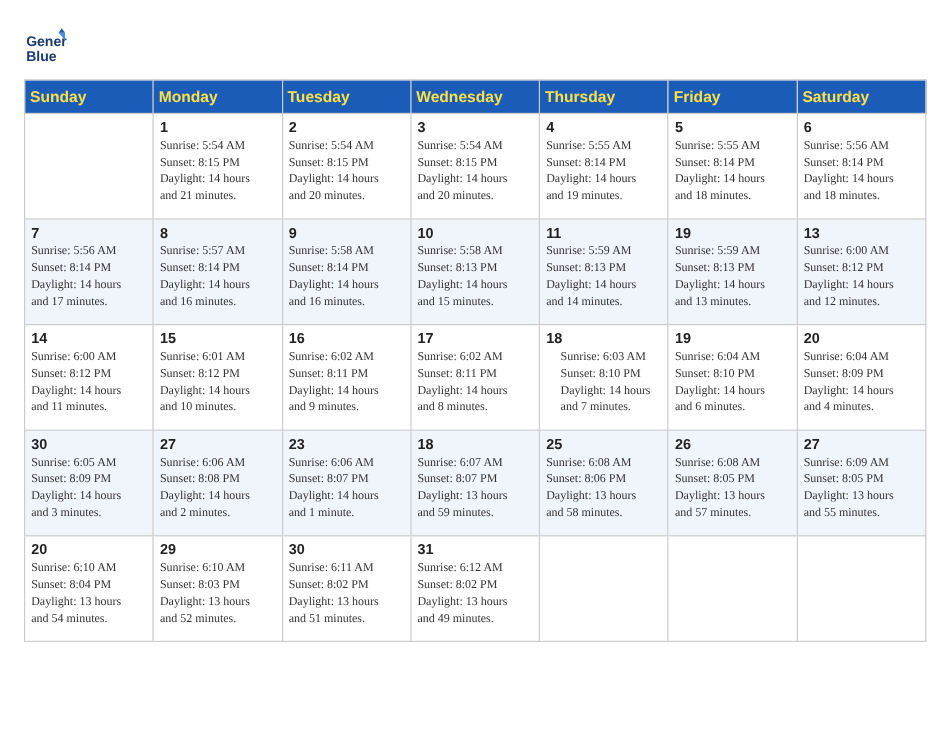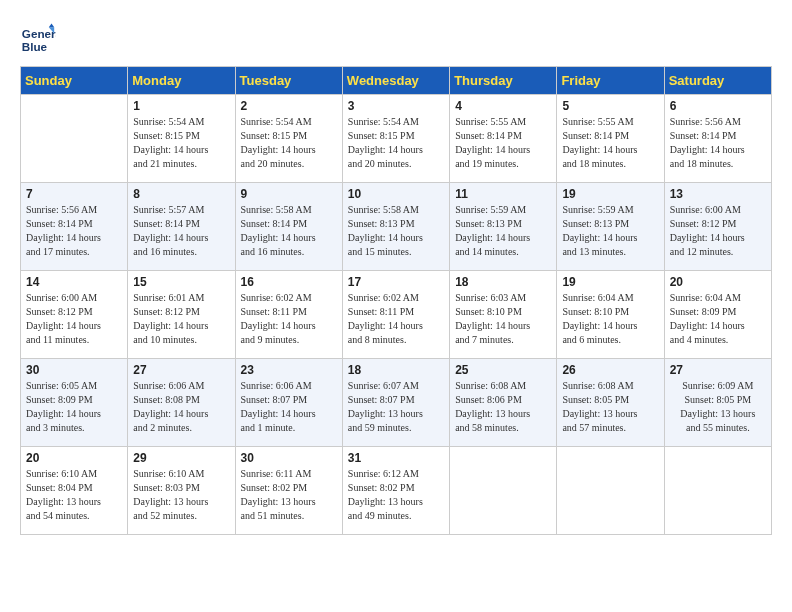--- a/index.html
+++ b/index.html
@@ -234,21 +234,21 @@
         </td>
         <td>
           <span class="day-number">17</span>
           <div class="day-info" style="white-space: pre-line;">Sunrise: 6:02 AM
 Sunset: 8:11 PM
 Daylight: 14 hours
 and 8 minutes.</div>
         </td>
         <td>
           <span class="day-number">18</span>
-          <div class="day-info" style="white-space: pre-line;">Sunrise: 6:03 AM
+          <div class="day-info" style="white-space: pre-line; margin-left: 12px;">Sunrise: 6:03 AM
 Sunset: 8:10 PM
 Daylight: 14 hours
 and 7 minutes.</div>
         </td>
         <td>
           <span class="day-number">19</span>
           <div class="day-info" style="white-space: pre-line;">Sunrise: 6:04 AM
 Sunset: 8:10 PM
 Daylight: 14 hours
 and 6 minutes.</div>
@@ -299,21 +299,21 @@
         </td>
         <td>
           <span class="day-number">26</span>
           <div class="day-info" style="white-space: pre-line;">Sunrise: 6:08 AM
 Sunset: 8:05 PM
 Daylight: 13 hours
 and 57 minutes.</div>
         </td>
         <td>
           <span class="day-number">27</span>
-          <div class="day-info" style="white-space: pre-line; text-align: center;">Sunrise: 6:09 AM
+          <div class="day-info" style="white-space: pre-line;">Sunrise: 6:09 AM
 Sunset: 8:05 PM
 Daylight: 13 hours
 and 55 minutes.</div>
         </td>
       </tr>
       <tr>
         <td>
           <span class="day-number">20</span>
           <div class="day-info" style="white-space: pre-line;">Sunrise: 6:10 AM
 Sunset: 8:04 PM

